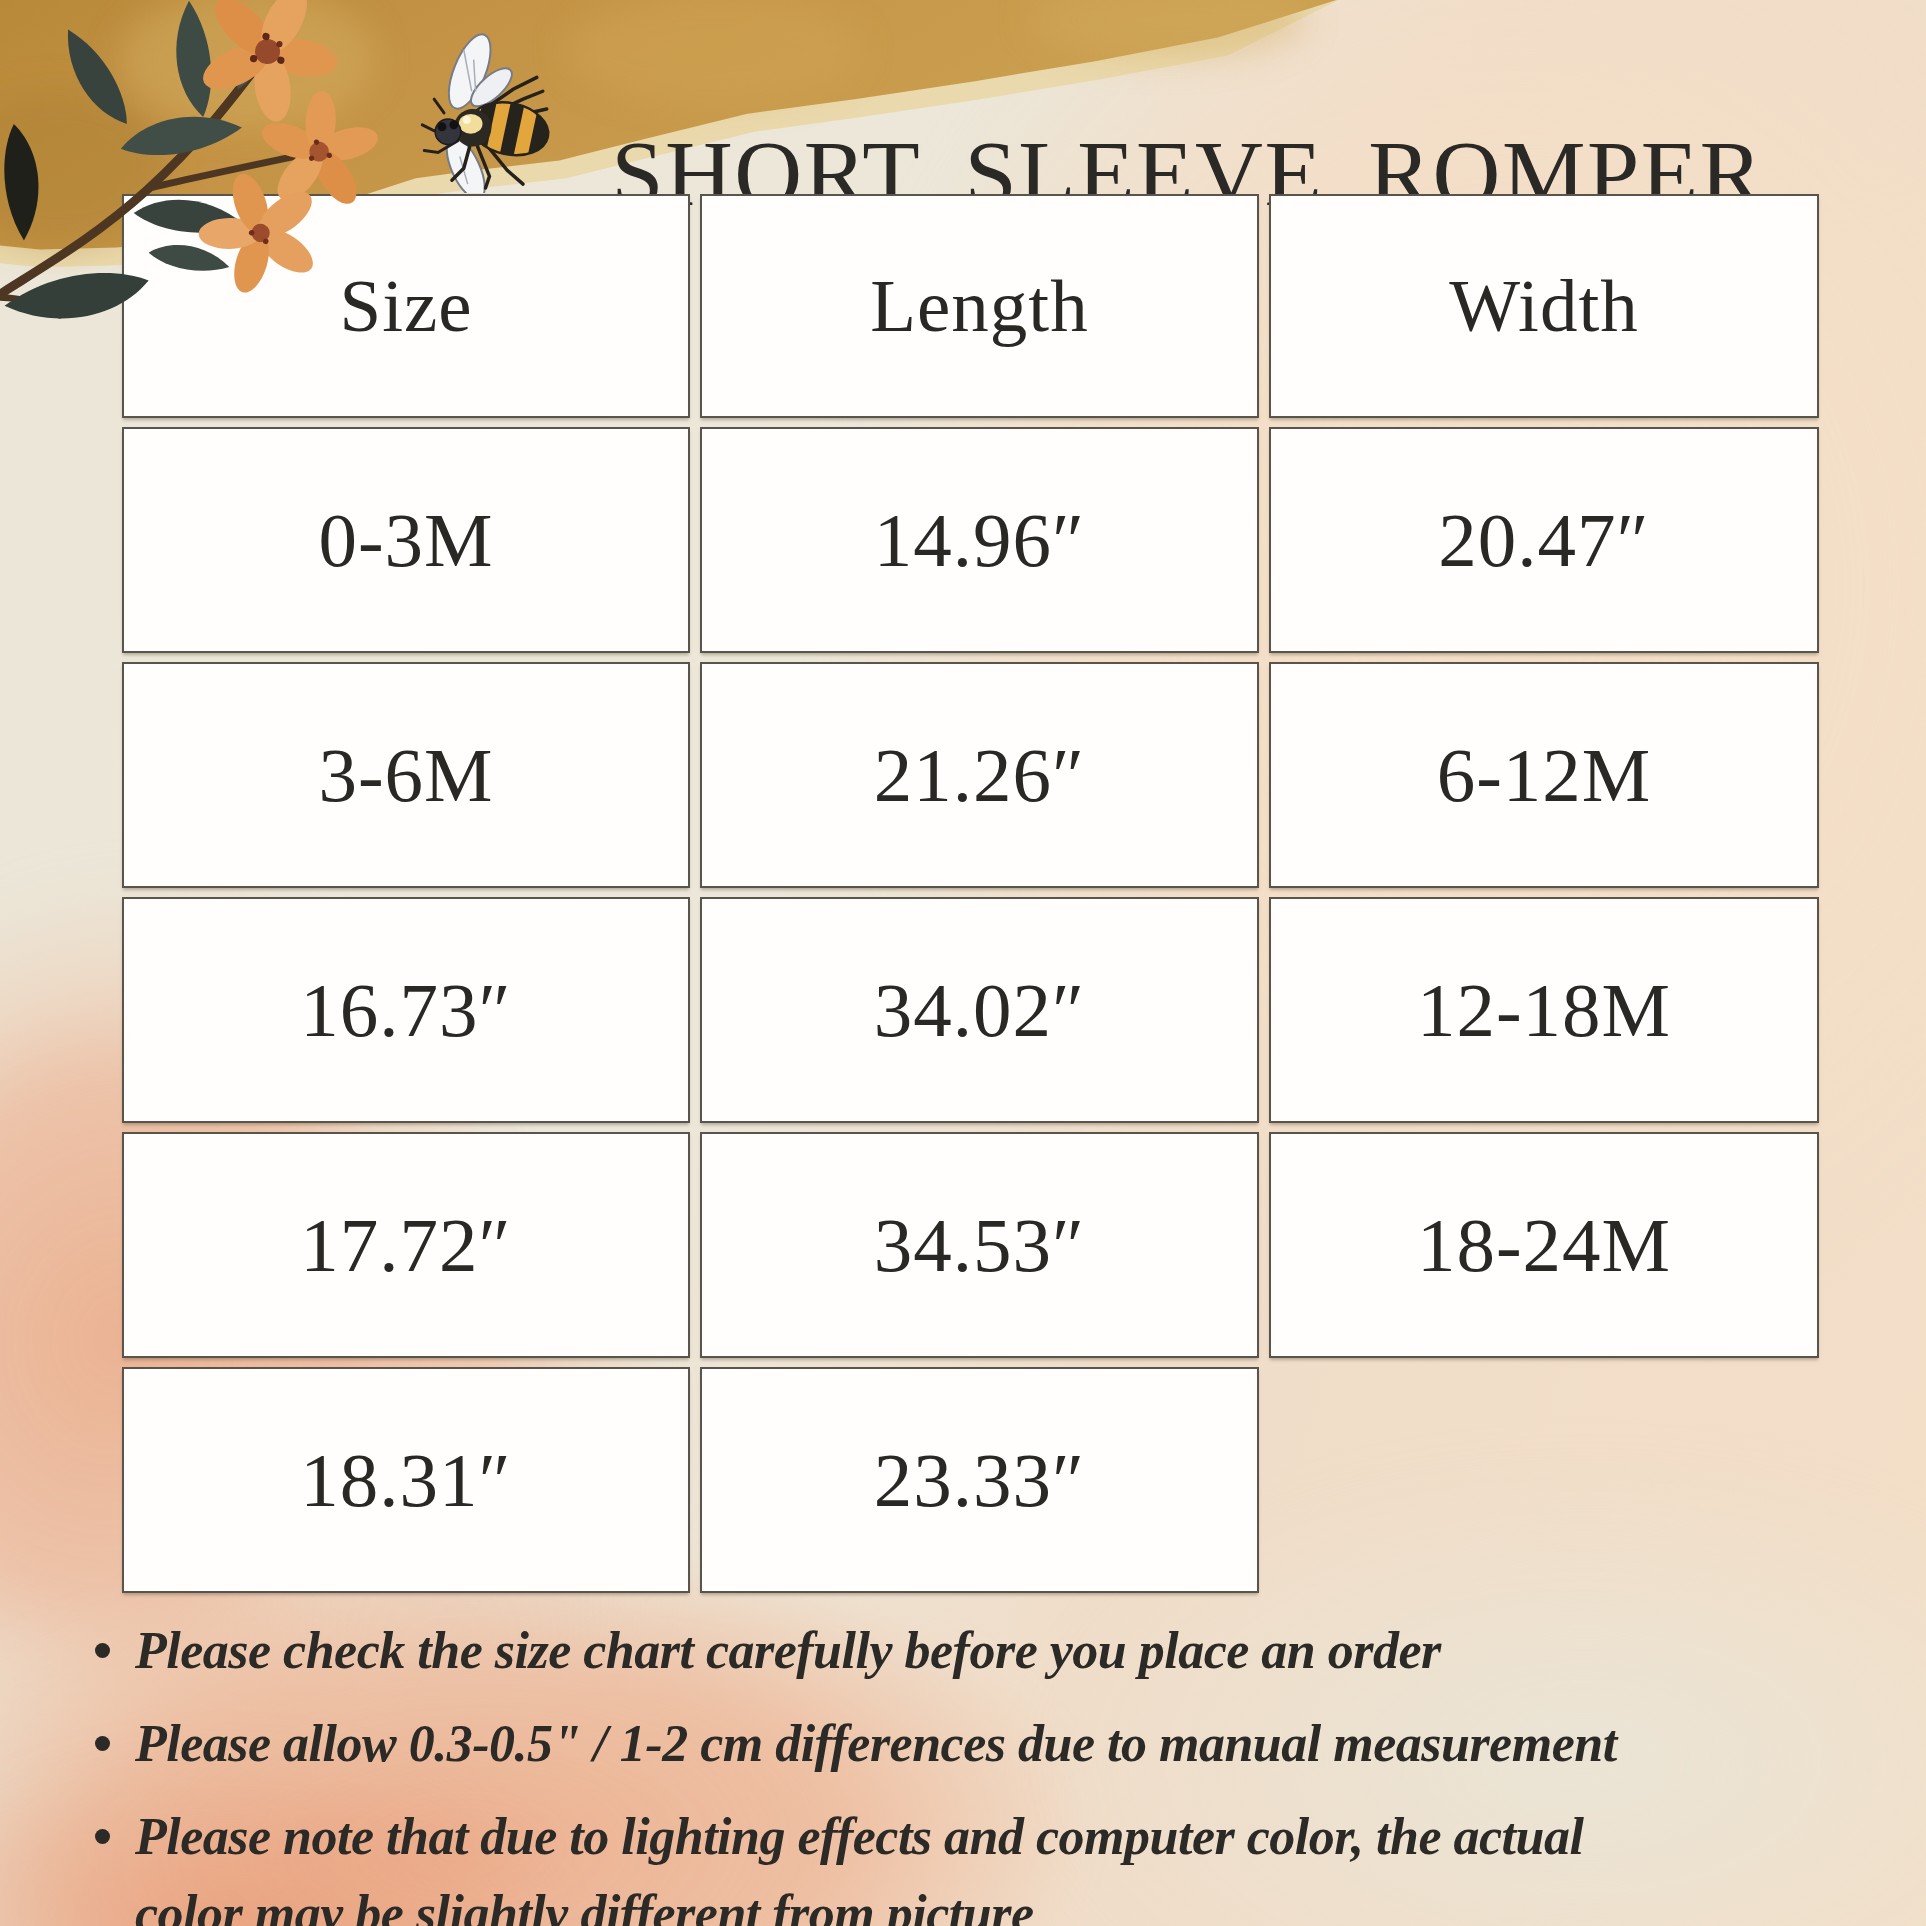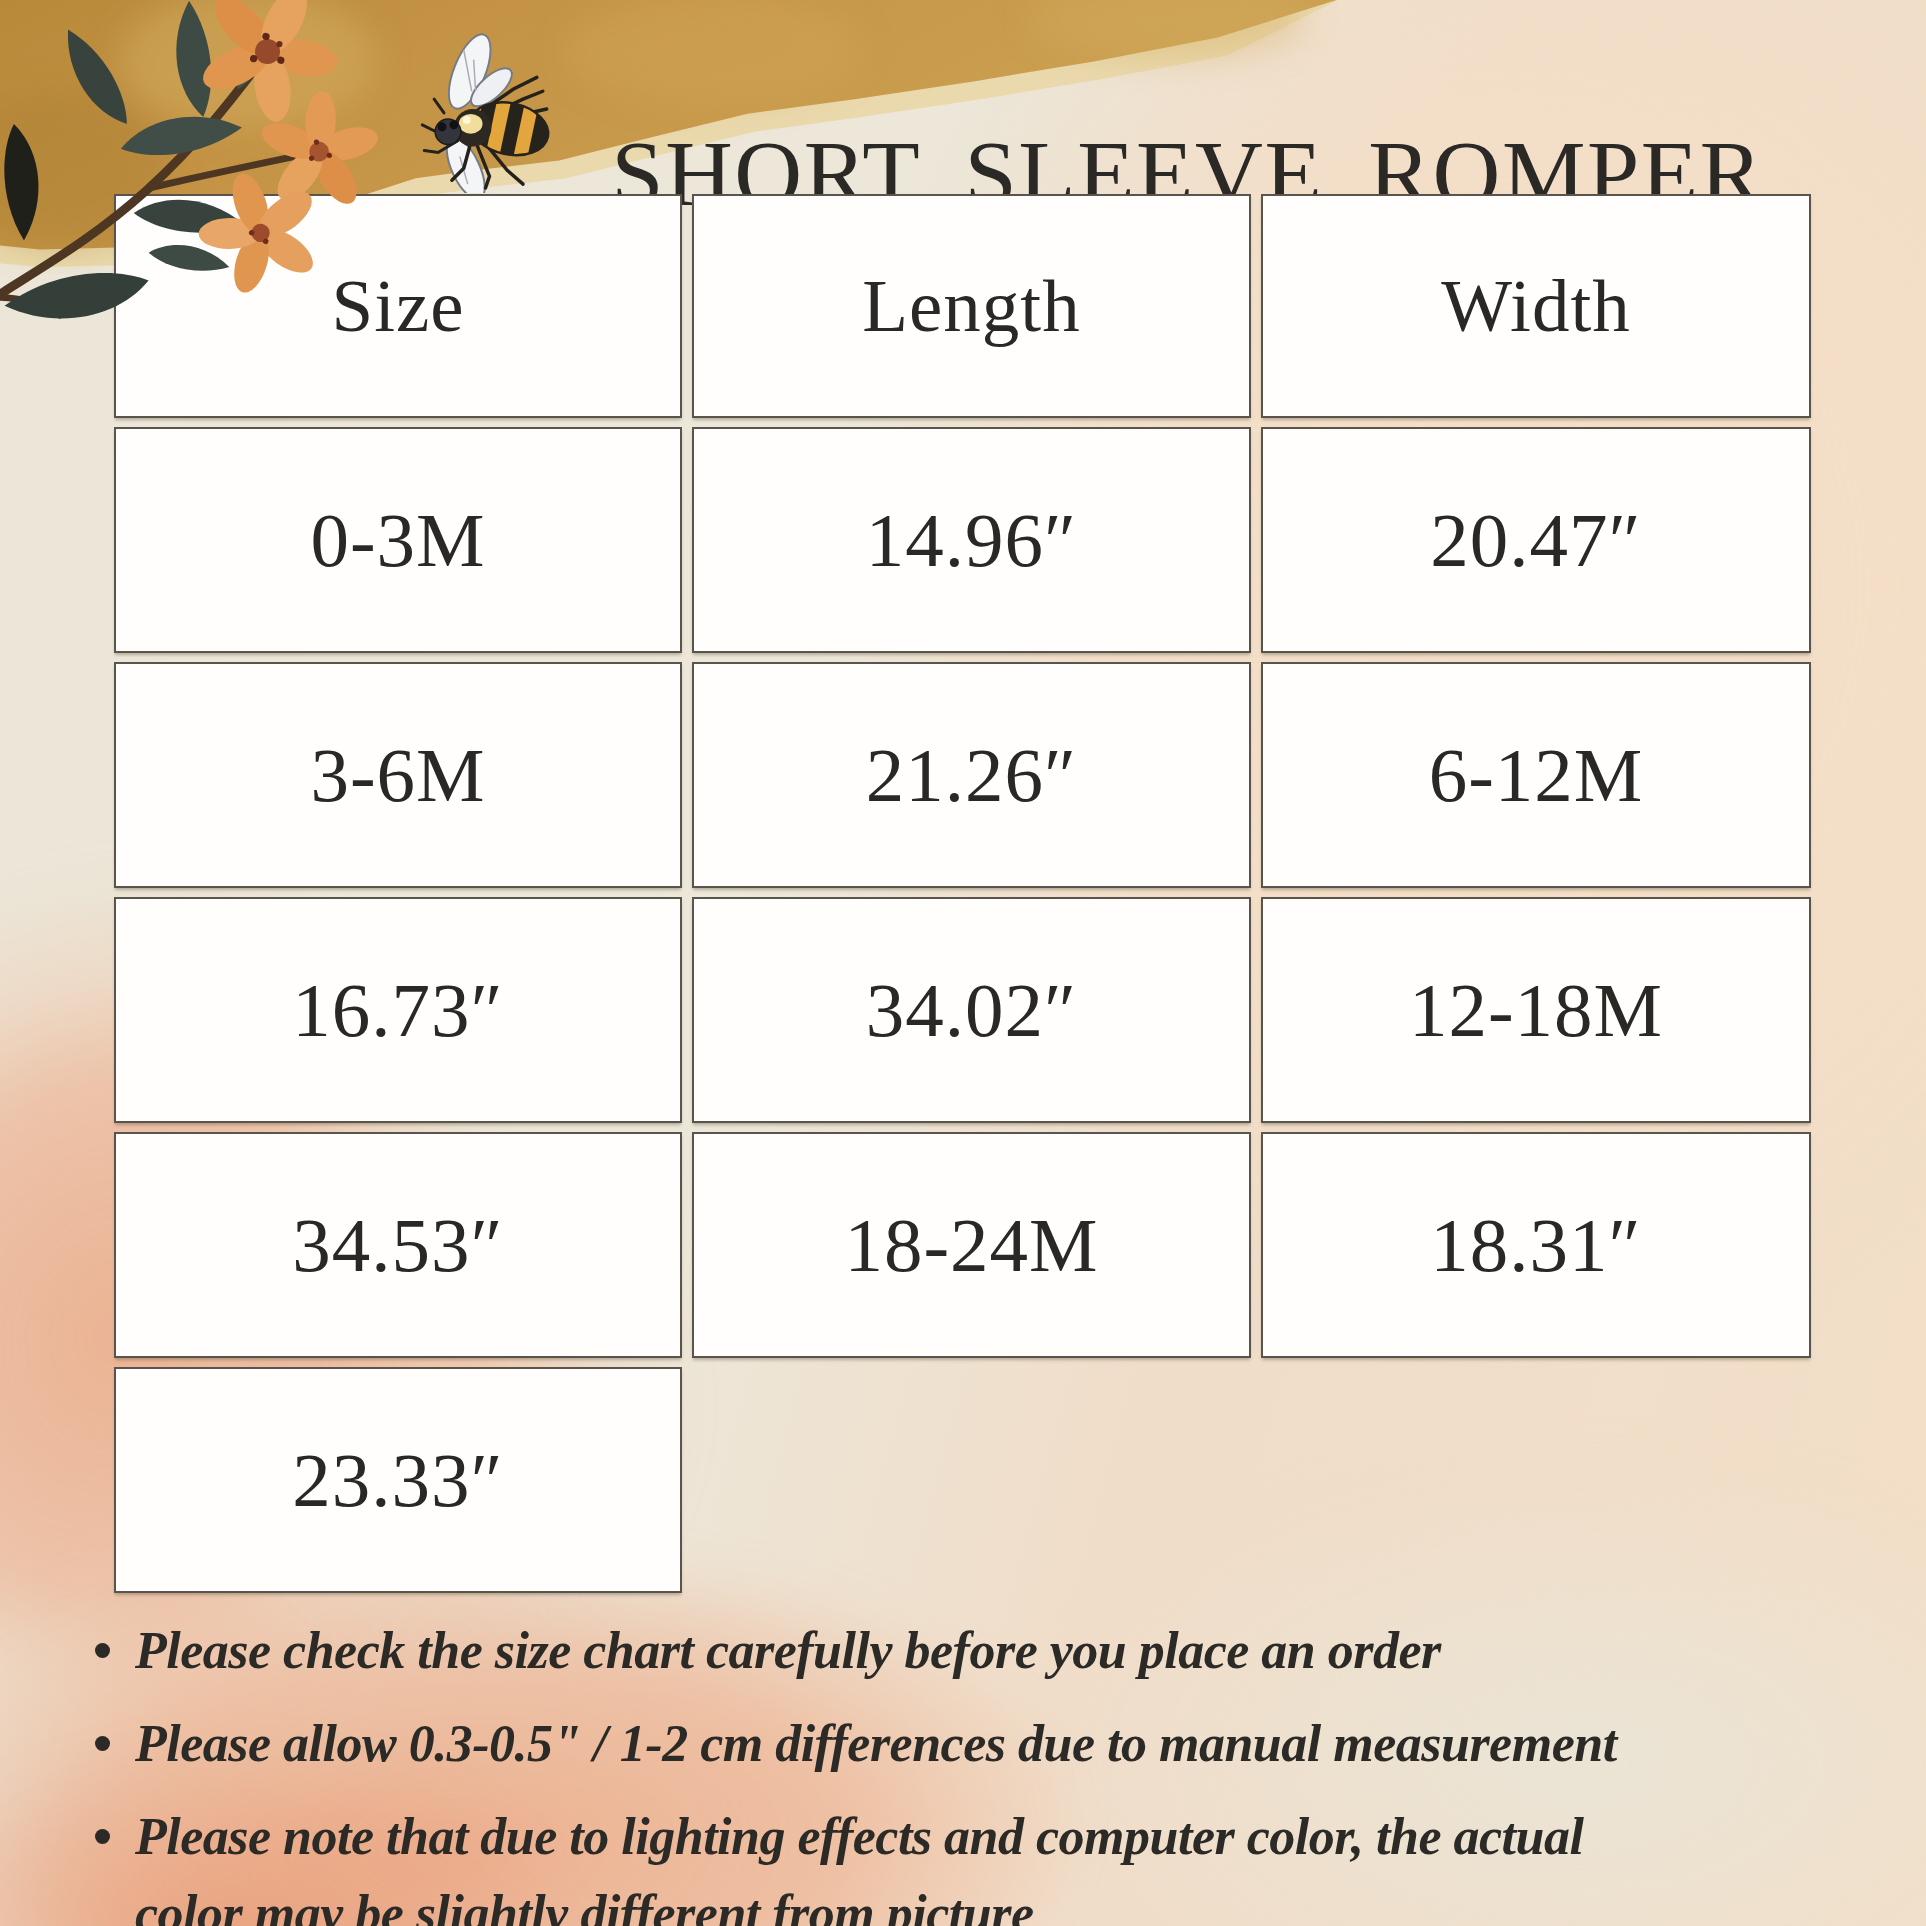--- a/index.html
+++ b/index.html
@@ -27,21 +27,21 @@
   #wash-corner{left:-119px;top:1742px;width:693px;height:396px;
     background:radial-gradient(closest-side,rgba(231,136,94,.5),rgba(231,136,94,0));
     filter:blur(24px);}
   .gold-svg{position:absolute;left:0;top:0;width:1386px;height:297px;z-index:1;}
   .page-title{
     position:absolute;left:554px;top:61px;width:1267px;z-index:2;
     font-size:94px;line-height:1.05;letter-spacing:1.5px;word-spacing:20px;
     color:#2b2926;text-align:center;white-space:nowrap;font-weight:400;
   }
   .size-table{
-    position:absolute;left:114px;top:194px;width:1698px;z-index:2;
+    position:absolute;left:122px;top:194px;width:1698px;z-index:2;
     display:grid;grid-template-columns:568px 559px 550px;grid-template-rows:224px repeat(5,226px);
     column-gap:10px;row-gap:9px;font-family:Liberation Serif, serif;
   }
   .cell{
     background:#fffefd;border:2px solid #5a554c;box-sizing:border-box;
     display:flex;align-items:center;justify-content:center;
     box-shadow:0 3px 3px -1px rgba(98,86,66,.4);
     color:#2a2824;letter-spacing:1px;
   }
   .cell.head{font-size:75px;}
@@ -165,20 +165,23 @@
         <span>16.73″</span>
       </div>
     <div class="cell data">
         <span>34.02″</span>
       </div>
 
     <div class="cell data">
         <span>12-18M</span>
       </div>
     <div class="cell data">
+        <span>17.72″</span>
+      </div>
+    <div class="cell data">
         <span>34.53″</span>
       </div>
 
     <div class="cell data">
         <span>18-24M</span>
       </div>
     <div class="cell data">
         <span>18.31″</span>
       </div>
     <div class="cell data">

